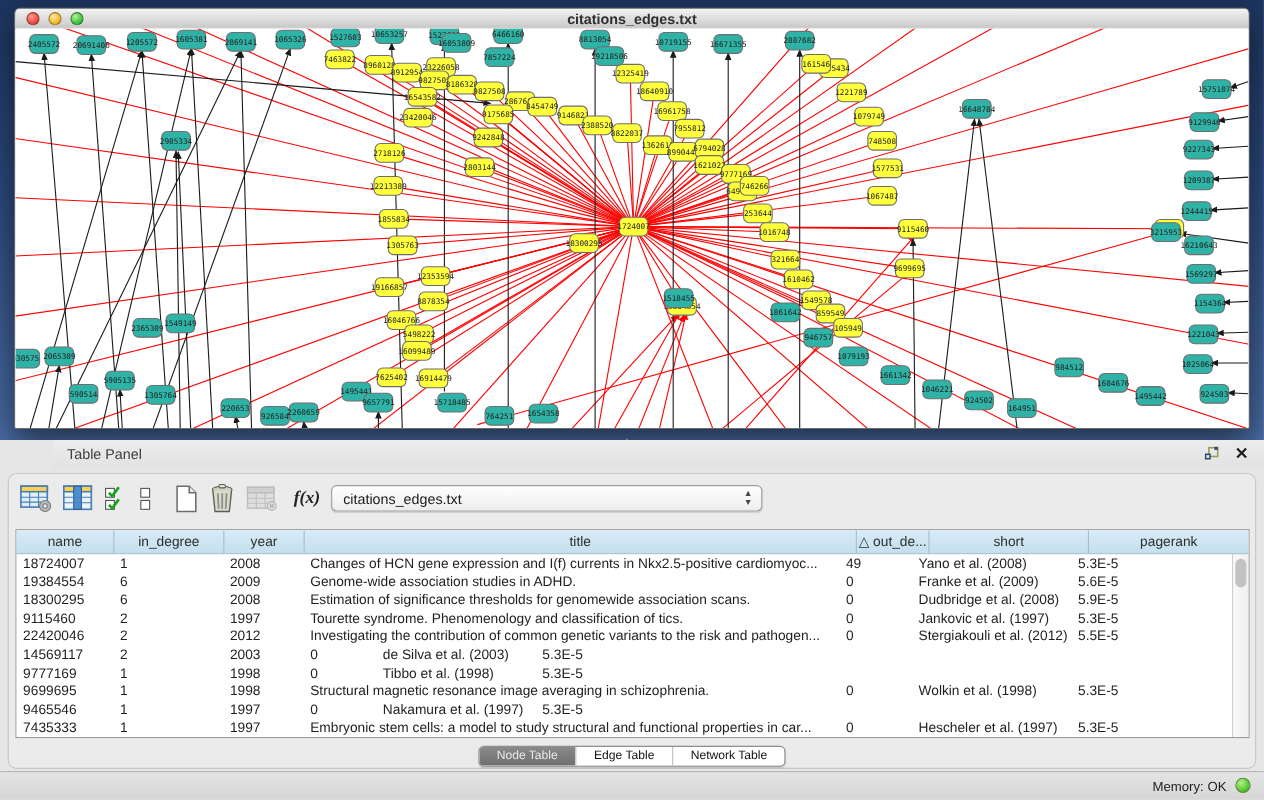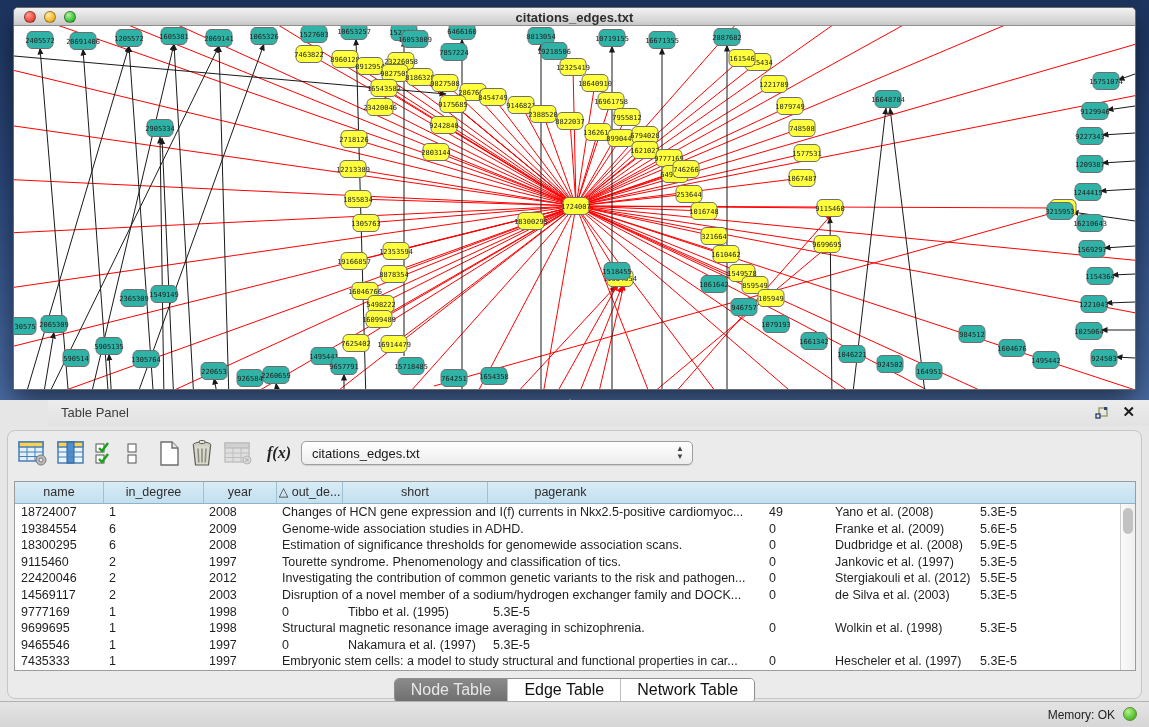--- a/index.html
+++ b/index.html
@@ -62,21 +62,21 @@
   .td { font-size:12.5px; color:#1f1f1f; line-height:16px; padding-left:6px;
     overflow:hidden; white-space:nowrap; flex:0 0 auto; }
   .vscroll { position:absolute; right:0; top:22px; bottom:0; width:15px;
     background:linear-gradient(90deg,#fafafa,#efefef); border-left:1px solid #cfcfcf; }
   .vthumb { position:absolute; left:2px; top:4px; width:10px; height:26px;
     background:#c2c2c2; border-radius:5px; }
 
   .tabsrow { position:absolute; left:0; right:0; top:247px; display:flex; justify-content:center; }
   .tabs { display:flex; border:1px solid #8f8f8f; border-radius:5px; overflow:hidden;
     background:#fff; box-shadow:0 1px 1px rgba(0,0,0,.15); }
-  .tab { font-size:16px; padding:2px 16px 3px 16px; color:#111; background:#fff;
+  .tab { font-size:11px; padding:2px 16px 3px 16px; color:#111; background:#fff;
     border-left:1px solid #bfbfbf; }
   .tab:first-child { border-left:none; }
   .tab.active { background:linear-gradient(180deg,#8a8a8a,#6f6f6f); color:#e8e8e8; }
 
   .statusbar { position:absolute; left:0; bottom:0; width:1149px; height:26px;
     background:linear-gradient(180deg,#e4e4e4,#d6d6d6); border-top:1px solid #b2b2b2; }
   .mem { position:absolute; right:34px; top:6px; font-size:12px; color:#222; }
   .memdot { position:absolute; right:12px; top:5px; width:14px; height:14px; border-radius:50%;
     background:radial-gradient(circle at 35% 30%,#b8f08c,#57c832 60%,#3a9a20);
     border:1px solid #5a8a3a; }
@@ -792,20 +792,21 @@
         <span>citations_edges.txt</span>
         <span class="arrows">▲<br>▼</span>
       </div>
     </div>
 
     <div class="tbl">
       <div class="tbl-header" id="tbl-header">
           <div class="th" style="width: 88px;">name</div>
           <div class="th" style="width: 100px;">in_degree</div>
           <div class="th" style="width: 73px;">year</div>
+          <div class="th" style="width: 483px; flex: 1 1 auto;">title</div>
           <div class="th" style="width: 66px;">△ out_de...</div>
           <div class="th" style="width: 145px;">short</div>
           <div class="th" style="width: 146px;">pagerank</div>
         </div>
       <div class="tbl-body" id="tbl-body">
           <div class="tr">
             <div class="td" style="width: 88px;">18724007</div>
             <div class="td" style="width: 100px;">1</div>
             <div class="td" style="width: 73px;">2008</div>
             <div class="td" style="width: 483px; flex: 1 1 auto;">Changes of HCN gene expression and I(f) currents in Nkx2.5-positive cardiomyoc...</div>
@@ -846,31 +847,30 @@
             <div class="td" style="width: 73px;">2012</div>
             <div class="td" style="width: 483px; flex: 1 1 auto;">Investigating the contribution of common genetic variants to the risk and pathogen...</div>
             <div class="td" style="width: 66px;">0</div>
             <div class="td" style="width: 145px;">Stergiakouli et al. (2012)</div>
             <div class="td" style="width: 146px;">5.5E-5</div>
           </div>
           <div class="tr">
             <div class="td" style="width: 88px;">14569117</div>
             <div class="td" style="width: 100px;">2</div>
             <div class="td" style="width: 73px;">2003</div>
-            <div class="td" style="width: 483px; flex: 1 1 auto;">Disruption of a novel member of a sodium/hydrogen exchanger family and DOCK...</div>
             <div class="td" style="width: 66px;">0</div>
             <div class="td" style="width: 145px;">de Silva et al. (2003)</div>
             <div class="td" style="width: 146px;">5.3E-5</div>
           </div>
           <div class="tr">
             <div class="td" style="width: 88px;">9777169</div>
             <div class="td" style="width: 100px;">1</div>
             <div class="td" style="width: 73px;">1998</div>
             <div class="td" style="width: 66px;">0</div>
-            <div class="td" style="width: 145px;">Tibbo et al. (1995)</div>
+            <div class="td" style="width: 145px;">Tibbo et al. (1998)</div>
             <div class="td" style="width: 146px;">5.3E-5</div>
           </div>
           <div class="tr">
             <div class="td" style="width: 88px;">9699695</div>
             <div class="td" style="width: 100px;">1</div>
             <div class="td" style="width: 73px;">1998</div>
             <div class="td" style="width: 483px; flex: 1 1 auto;">Structural magnetic resonance image averaging in schizophrenia.</div>
             <div class="td" style="width: 66px;">0</div>
             <div class="td" style="width: 145px;">Wolkin et al. (1998)</div>
             <div class="td" style="width: 146px;">5.3E-5</div>

